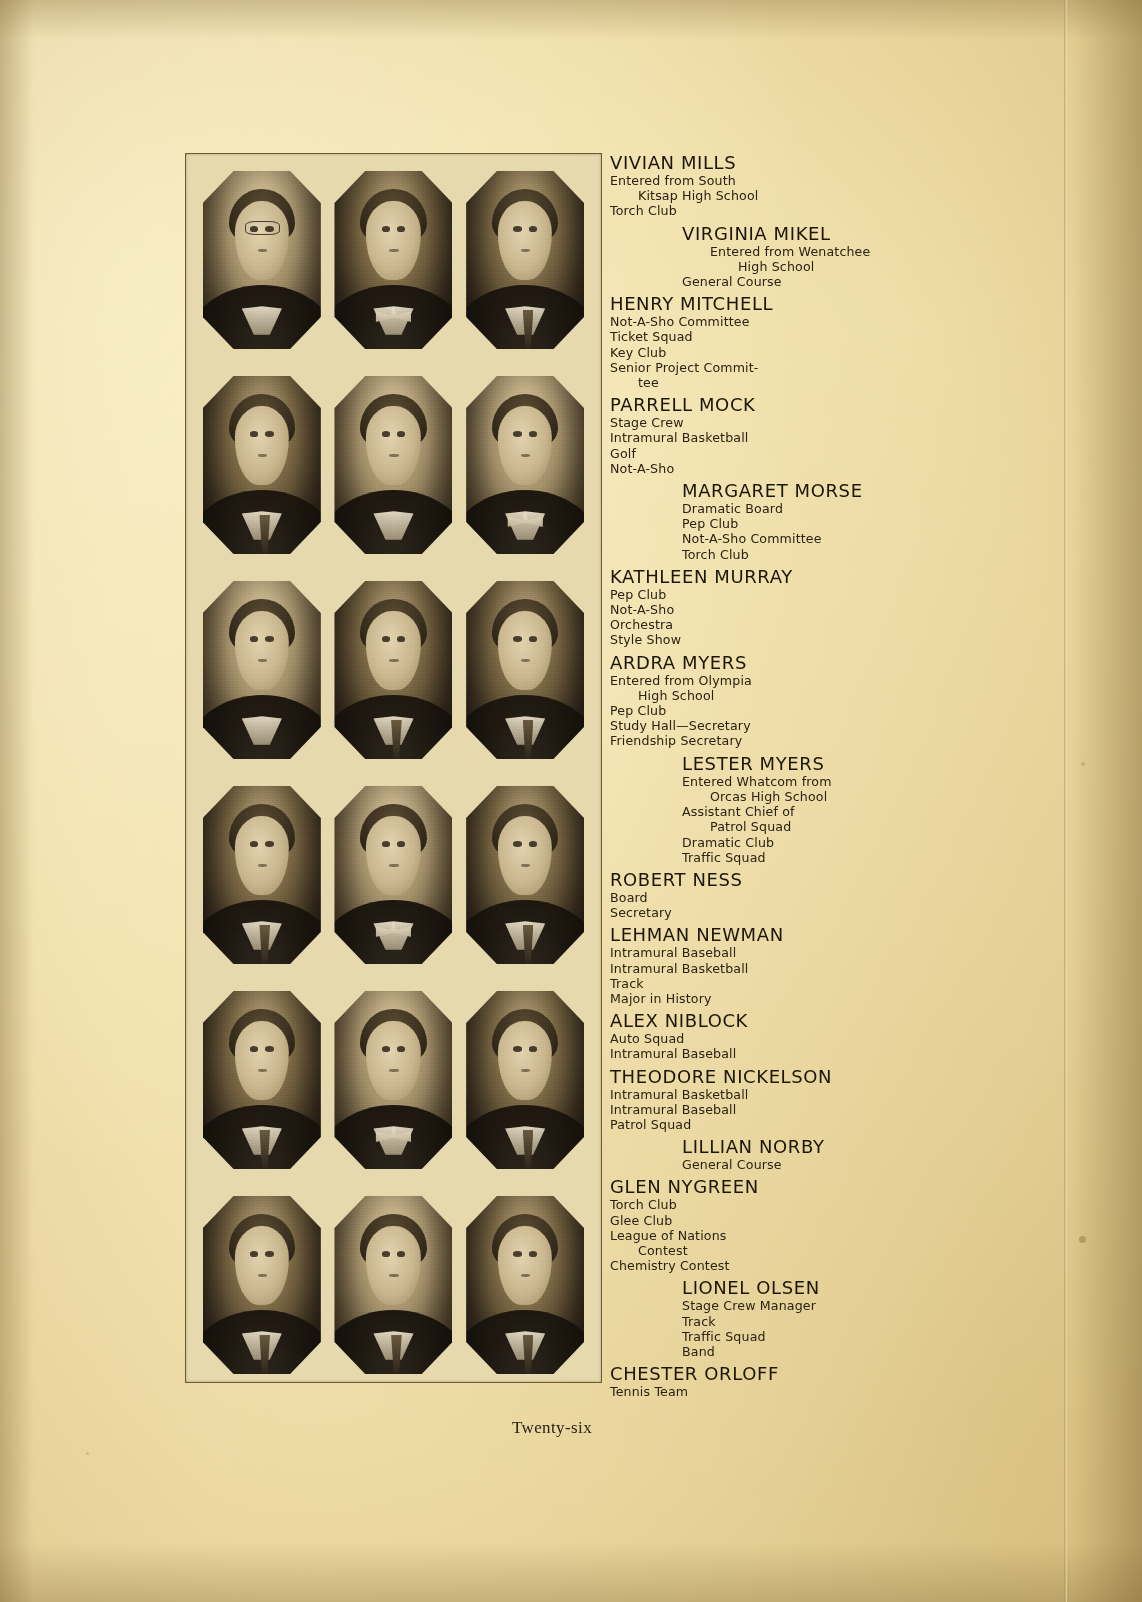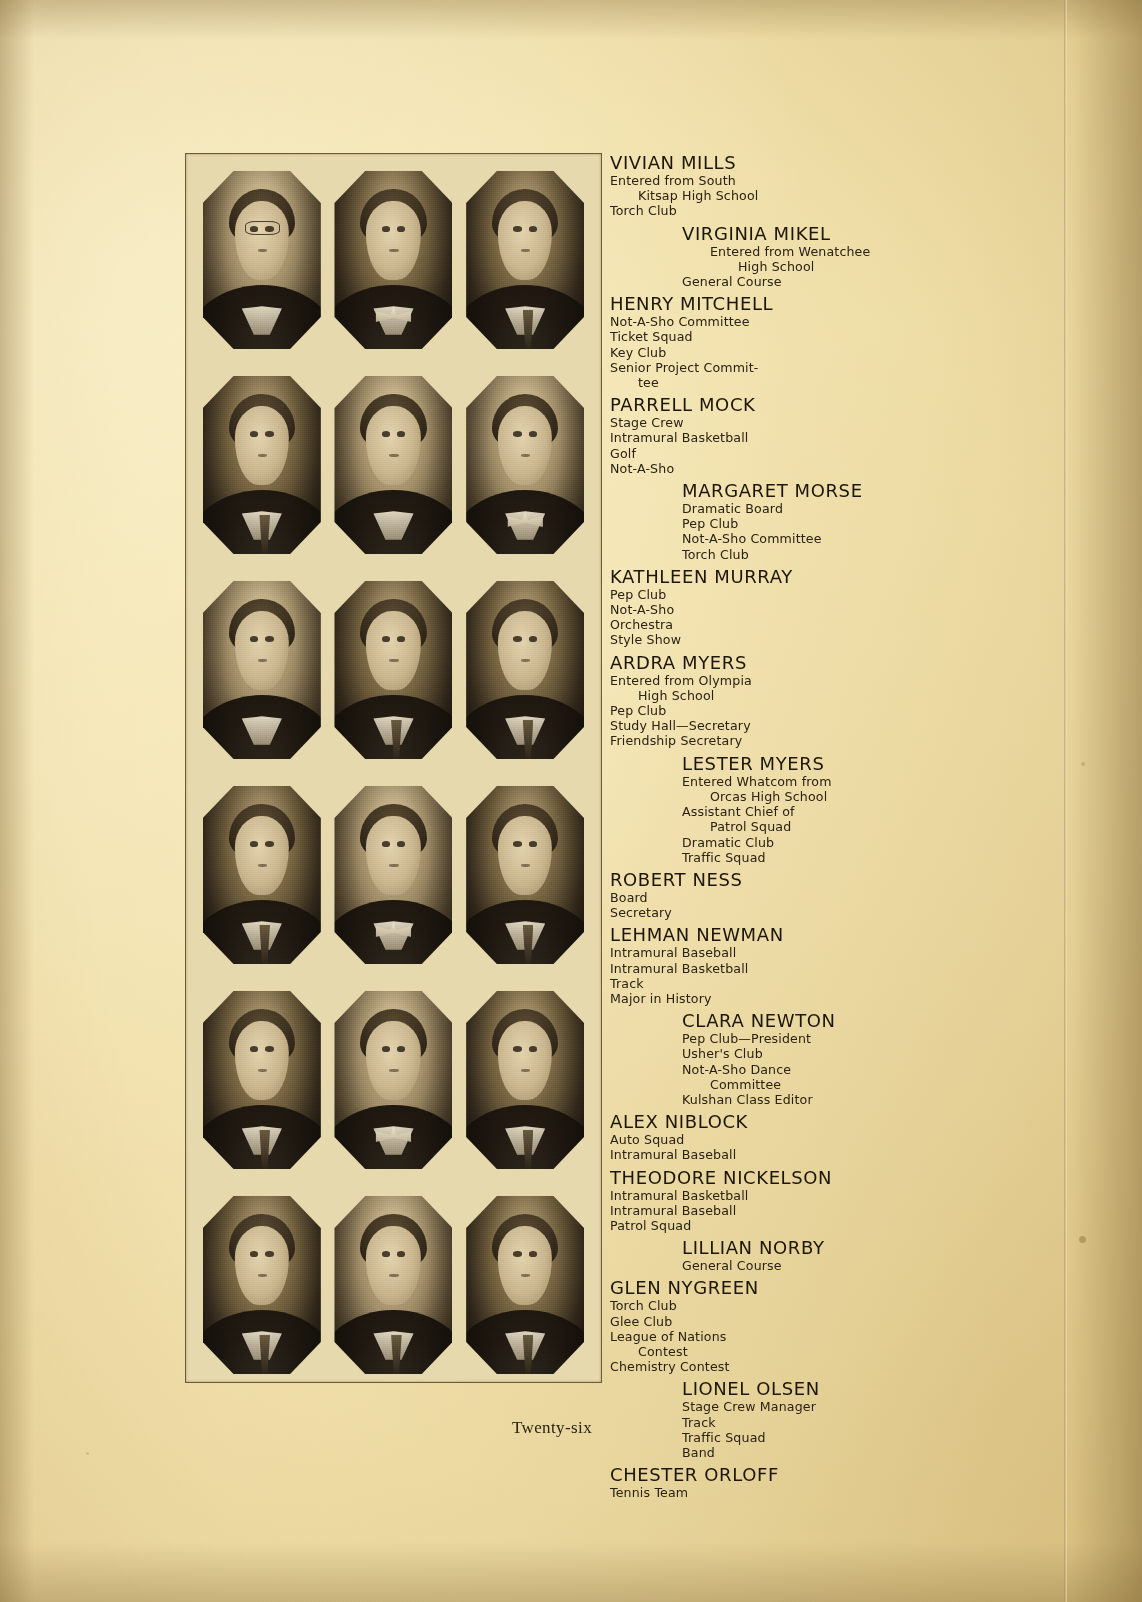--- a/index.html
+++ b/index.html
@@ -593,28 +593,20 @@
         <div class="line">Board</div>
         <div class="line">Secretary</div>
       </div>
       <div class="entry ind-0">
         <div class="name">LEHMAN NEWMAN</div>
         <div class="line">Intramural Baseball</div>
         <div class="line">Intramural Basketball</div>
         <div class="line">Track</div>
         <div class="line">Major in History</div>
       </div>
-      <div class="entry ind-1">
-        <div class="name">CLARA NEWTON</div>
-        <div class="line">Pep Club—President</div>
-        <div class="line">Usher's Club</div>
-        <div class="line">Not-A-Sho Dance</div>
-        <div class="line ind1">Committee</div>
-        <div class="line">Kulshan Class Editor</div>
-      </div>
       <div class="entry ind-2">
         <div class="name">ALEX NIBLOCK</div>
         <div class="line">Auto Squad</div>
         <div class="line">Intramural Baseball</div>
       </div>
       <div class="entry ind-0">
         <div class="name">THEODORE  NICKELSON</div>
         <div class="line">Intramural Basketball</div>
         <div class="line">Intramural Baseball</div>
         <div class="line">Patrol Squad</div>

